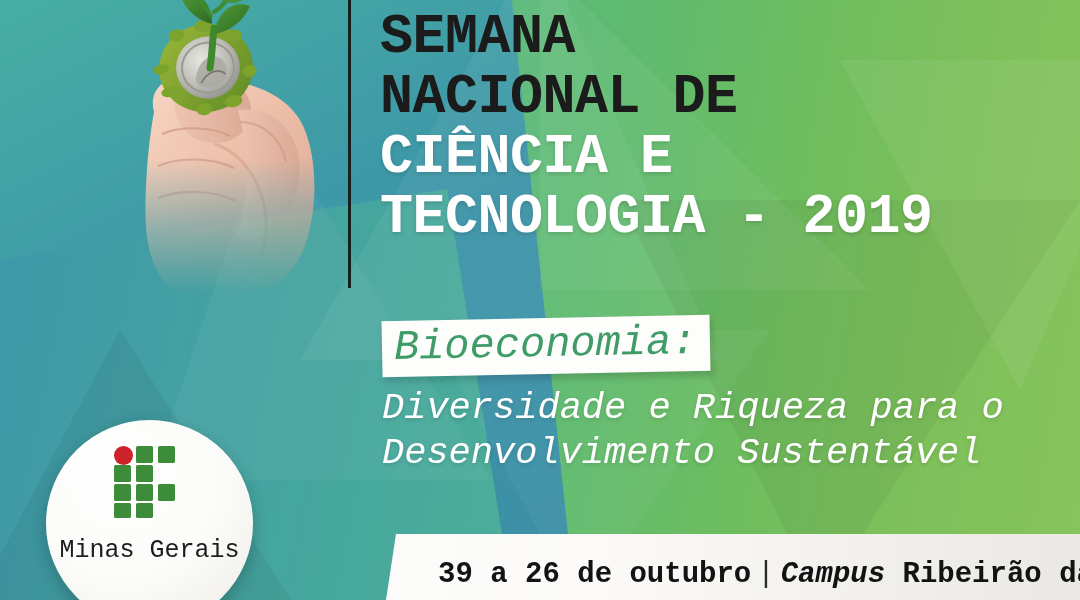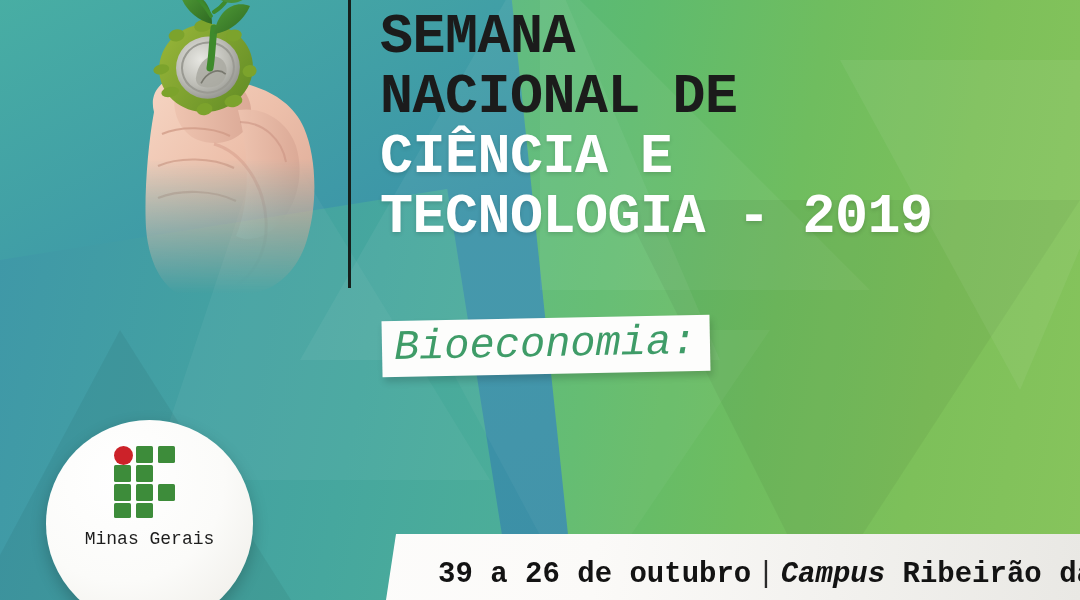--- a/index.html
+++ b/index.html
@@ -183,22 +183,22 @@
     text-align: center;
   }
   .lt1, .lt2 {
     font-weight: bold;
     font-size: 23px;
     line-height: 23px;
     letter-spacing: 0.2px;
     color: #161616;
   }
   .lt3 {
-    margin-top: 5px;
-    font-size: 18px;
+    margin-top: 17px;
+    font-size: 25px;
     line-height: 20px;
     color: #1d1d1d;
   }
 
   
   .footer-bar {
     position: absolute;
     left: 0; top: 534px;
     width: 1080px; height: 66px;
     background: linear-gradient(95deg, #ffffff 0%, #fbfaf8 55%, #e9e8e4 100%);
@@ -318,20 +318,24 @@
     <div class="hl-line hl-dark">SEMANA</div>
     <div class="hl-line hl-dark">NACIONAL DE</div>
     <div class="hl-line hl-white">CIÊNCIA E</div>
     <div class="hl-line hl-white">TECNOLOGIA - 2019</div>
   </div>
 
   <div class="theme">
     <div class="theme-hl-wrap">
       <div class="theme-hl">Bioeconomia:</div>
     </div>
+    <div class="theme-sub">
+      <div>Diversidade e Riqueza para o</div>
+      <div>Desenvolvimento Sustentável</div>
+    </div>
   </div>
 
   <div class="logo-badge">
     <svg class="logo-mark" viewBox="0 0 72 72">
       <circle cx="9.5" cy="9.5" r="9.5" fill="#cc2229"></circle>
       <rect x="22" y="0" width="17" height="17" rx="1.6" fill="#3d8c3a"></rect>
       <rect x="44" y="0" width="17" height="17" rx="1.6" fill="#3d8c3a"></rect>
       <rect x="0" y="19" width="17" height="17" rx="1.6" fill="#3d8c3a"></rect>
       <rect x="22" y="19" width="17" height="17" rx="1.6" fill="#3d8c3a"></rect>
       <rect x="0" y="38" width="17" height="17" rx="1.6" fill="#3d8c3a"></rect>

